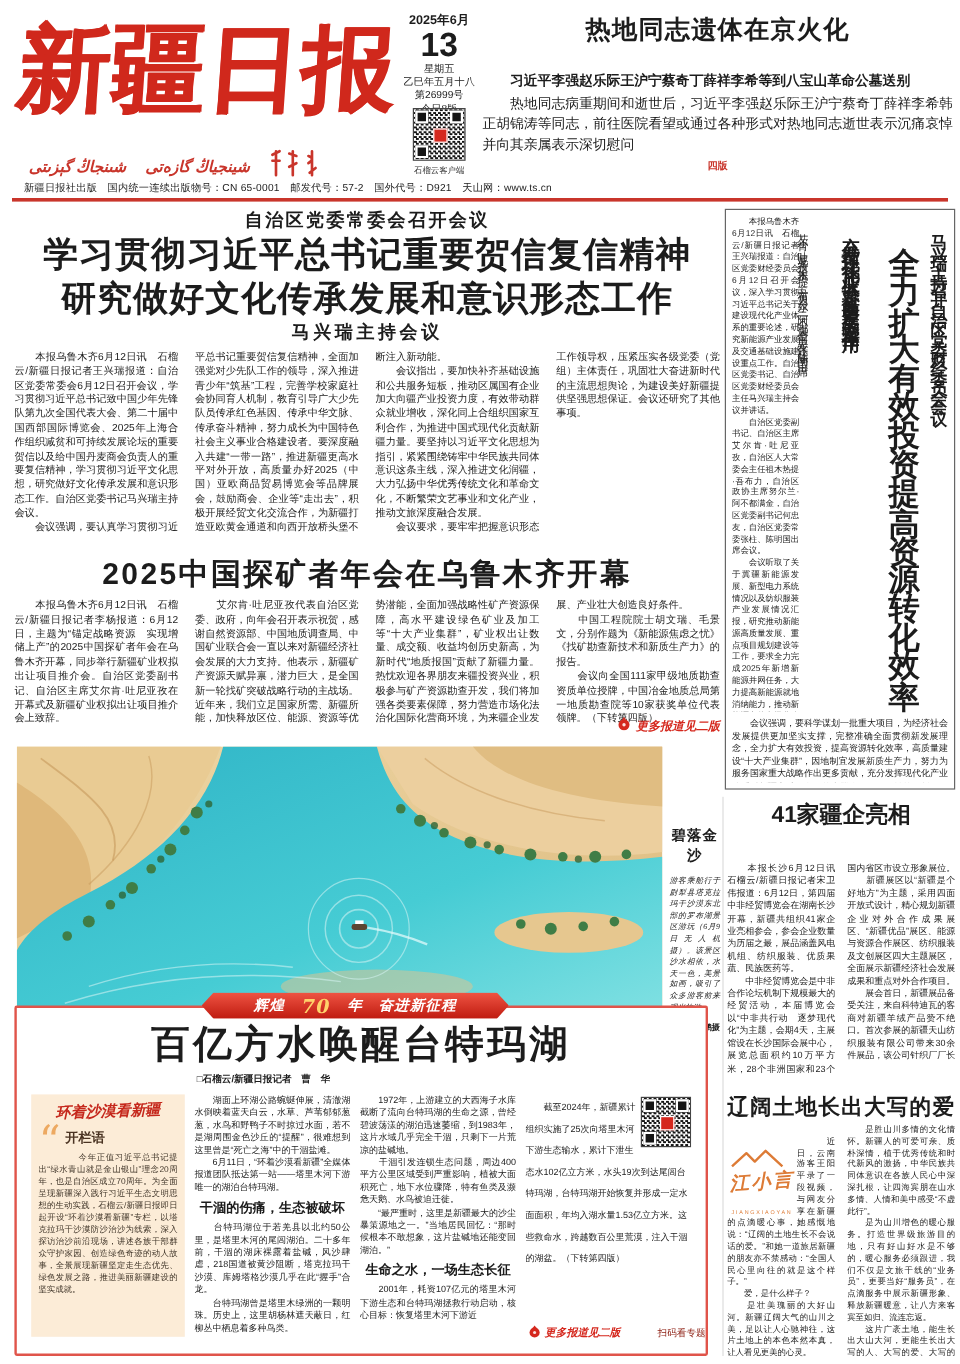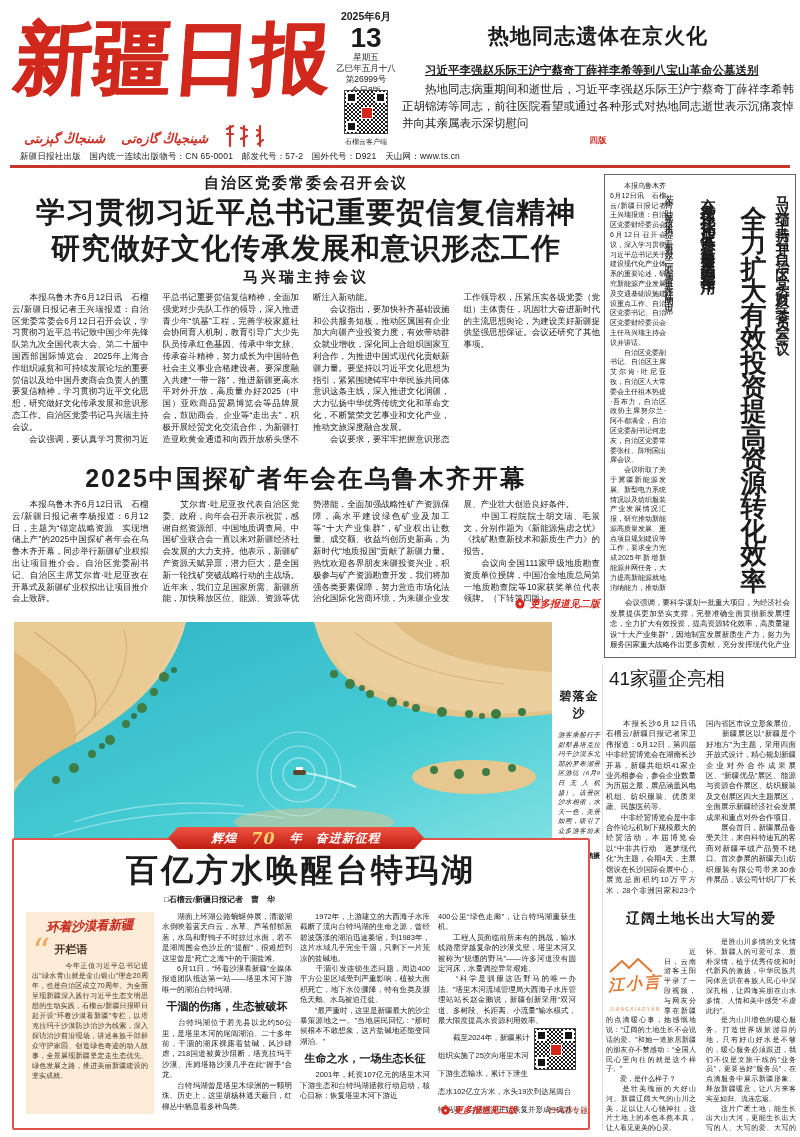--- a/index.html
+++ b/index.html
@@ -25,22 +25,22 @@
   .qr{position:relative;background:
       conic-gradient(from 0deg at 50% 50%,#151515 25%,transparent 0 50%,#151515 0 75%,transparent 0) 0 0/4px 4px #fff;
       border:1px solid #444;box-sizing:border-box;}
   .qr .qc{position:absolute;width:11px;height:11px;background:#151515;
       box-shadow:inset 0 0 0 2px #fff,inset 0 0 0 4px #151515;}
   .qr .qc.c1{left:1px;top:1px}.qr .qc.c2{right:1px;top:1px}.qr .qc.c3{left:1px;bottom:1px}
   .qr .ctr{position:absolute;left:50%;top:50%;width:10px;height:10px;margin:-5px 0 0 -5px;background:#d5281e;border:1px solid #fff;}
   .info-qr{left:344px;top:90px;width:44px;height:44px;}
   .info-qr-label{left:334px;top:137px;width:64px;font-size:7px;text-align:center;color:#333;}
   .obit{left:402px;top:10px;width:392px;}
-  .obit h1{margin:12px;font-size:21px;font-weight:900;text-align:center;letter-spacing:1px;}
-  .obit .deck{margin-top:4px;font-size:11.5px;line-height:17px;font-weight:700;text-indent:2em;text-align:justify;text-decoration:underline;}
+  .obit h1{margin:1px;font-size:21px;font-weight:900;text-align:center;letter-spacing:1px;}
+  .obit .deck{margin-top:21px;font-size:11.5px;line-height:17px;font-weight:700;text-indent:2em;text-align:justify;}
   .obit .bd{margin-top:2px;font-size:11.5px;line-height:17px;text-indent:2em;text-align:justify;}
   .obit .ref{margin-top:3px;text-align:center;font-size:8.5px;font-weight:bold;color:#c9352b;}
   .publisher{left:20px;top:151px;width:520px;font-size:8.5px;color:#222;letter-spacing:.2px;}
   .rule-top{left:10px;top:165px;width:780px;height:3px;background:#c9352b;}
 
   
   .kicker{left:12px;top:174px;width:588px;font-size:15px;font-weight:700;letter-spacing:2px;}
   .h1a{left:12px;top:193px;width:588px;font-size:29px;font-weight:900;letter-spacing:1px;}
   .h1b{left:12px;top:229px;width:588px;font-size:29px;font-weight:900;letter-spacing:1px;}
   .leadsub{left:12px;top:268px;width:588px;font-size:15px;font-weight:700;letter-spacing:3px;}
@@ -68,27 +68,27 @@
   .photo{left:14px;top:622px;width:538px;height:220px;}
   .photo svg{display:block;}
   .cap{left:558px;top:688px;width:42px;}
   .cap .t{font-size:12px;font-weight:900;letter-spacing:1px;text-align:center;}
   .cap .x{margin-top:8px;font-size:6.5px;line-height:9.6px;text-align:justify;font-style:italic;
           font-family:"Liberation Serif","DejaVu Serif",serif;color:#222;}
   .cap .c{margin-top:6px;font-size:7px;font-weight:700;text-align:right;}
   .vdiv{left:602px;top:664px;width:1px;height:466px;background:#ddd;}
 
   
-  .expo-h1{left:572px;top:666px;width:190px;font-size:19px;font-weight:400;}
+  .expo-h1{left:606px;top:666px;width:190px;font-size:19px;font-weight:700;}
   .expo-h2{left:606px;top:690px;width:190px;font-size:18px;font-weight:900;}
   .expo-body{left:606px;top:719px;width:190px;height:186px;column-count:2;column-gap:10px;column-fill:auto;
     font-size:7.5px;line-height:10.4px;overflow:hidden;}
 
   
-  .essay-h{left:606px;top:910px;width:190px;font-size:14px;font-weight:900;letter-spacing:1px;}
+  .essay-h{left:606px;top:910px;width:190px;font-size:18px;font-weight:900;letter-spacing:1px;}
   .essay-body{left:606px;top:937px;width:190px;height:196px;column-count:2;column-gap:10px;column-fill:auto;
     font-size:7px;line-height:9.8px;overflow:hidden;}
   .jxy{float:left;width:58px;height:60px;text-align:center;color:#dd7b36;}
   .jxy .nm{font-size:16px;font-weight:900;font-style:italic;font-family:"DejaVu Serif",serif;
     transform:rotate(-4deg);letter-spacing:2px;line-height:18px;}
   .jxy .sb{font-size:4.5px;letter-spacing:1.5px;margin-top:2px;}
 
   
   .lakebox{left:12px;top:838px;width:578px;height:292px;border:2px solid #e0544a;box-sizing:border-box;border-radius:2px;background:#fff;}
   .banner{left:168px;top:827px;width:256px;height:22px;z-index:3;display:flex;align-items:center;justify-content:center;gap:14px;
@@ -317,23 +317,20 @@
 
   <div class="abs lakecol colC">
     <div class="tx pre">　　1972年，上游建立的大西海子水库截断了流向台特玛湖的生命之源，曾经碧波荡漾的湖泊迅速萎缩，到1983年，这片水域几乎完全干涸，只剩下一片荒凉的盐碱地。
 　　干涸引发连锁生态问题，周边400平方公里区域受到严重影响，植被大面积死亡，地下水位骤降，特有鱼类及濒危天鹅、水鸟被迫迁徙。
 　　“最严重时，这里是新疆最大的沙尘暴策源地之一。”当地居民回忆：“那时候根本不敢想象，这片盐碱地还能变回湖泊。”</div>
     <div class="sh">生命之水，一场生态长征</div>
     <div class="tx pre">　　2001年，耗资107亿元的塔里木河下游生态和台特玛湖拯救行动启动，核心目标：恢复塔里木河下游近</div>
   </div>
 
   <div class="abs lakecol colD">
-    <div class="tx pre">400公里“绿色走廊”，让台特玛湖重获生机。
-　　工程人员面临前所未有的挑战，输水线路需穿越复杂的沙漠戈壁，塔里木河又被称为“脱缰的野马”——许多河道没有固定河床，水量调控异常艰难。
-　　“科学是驯服这匹野马的唯一办法。”塔里木河流域管理局大西海子水库管理站站长赵金鹏说，新疆创新采用“双河道、多树段、长距离、小流量”输水模式，最大限度提高水资源利用效率。</div>
     <div>
       <div class="qr qr-d">
         <span class="qc c1"></span>
           <span class="qc c2"></span>
           <span class="qc c3"></span>
           <span class="ctr"></span>
       </div>
       <span class="tx pre">　　截至2024年，新疆累计组织实施了25次向塔里木河下游生态输水，累计下泄生态水102亿立方米，水头19次到达尾闾台特玛湖，台特玛湖开始恢复并形成一定水面面积，年均入湖水量1.53亿立方米。这些救命水，跨越数百公里荒漠，注入干涸的湖盆。（下转第四版）</span>
     </div>
   </div>

